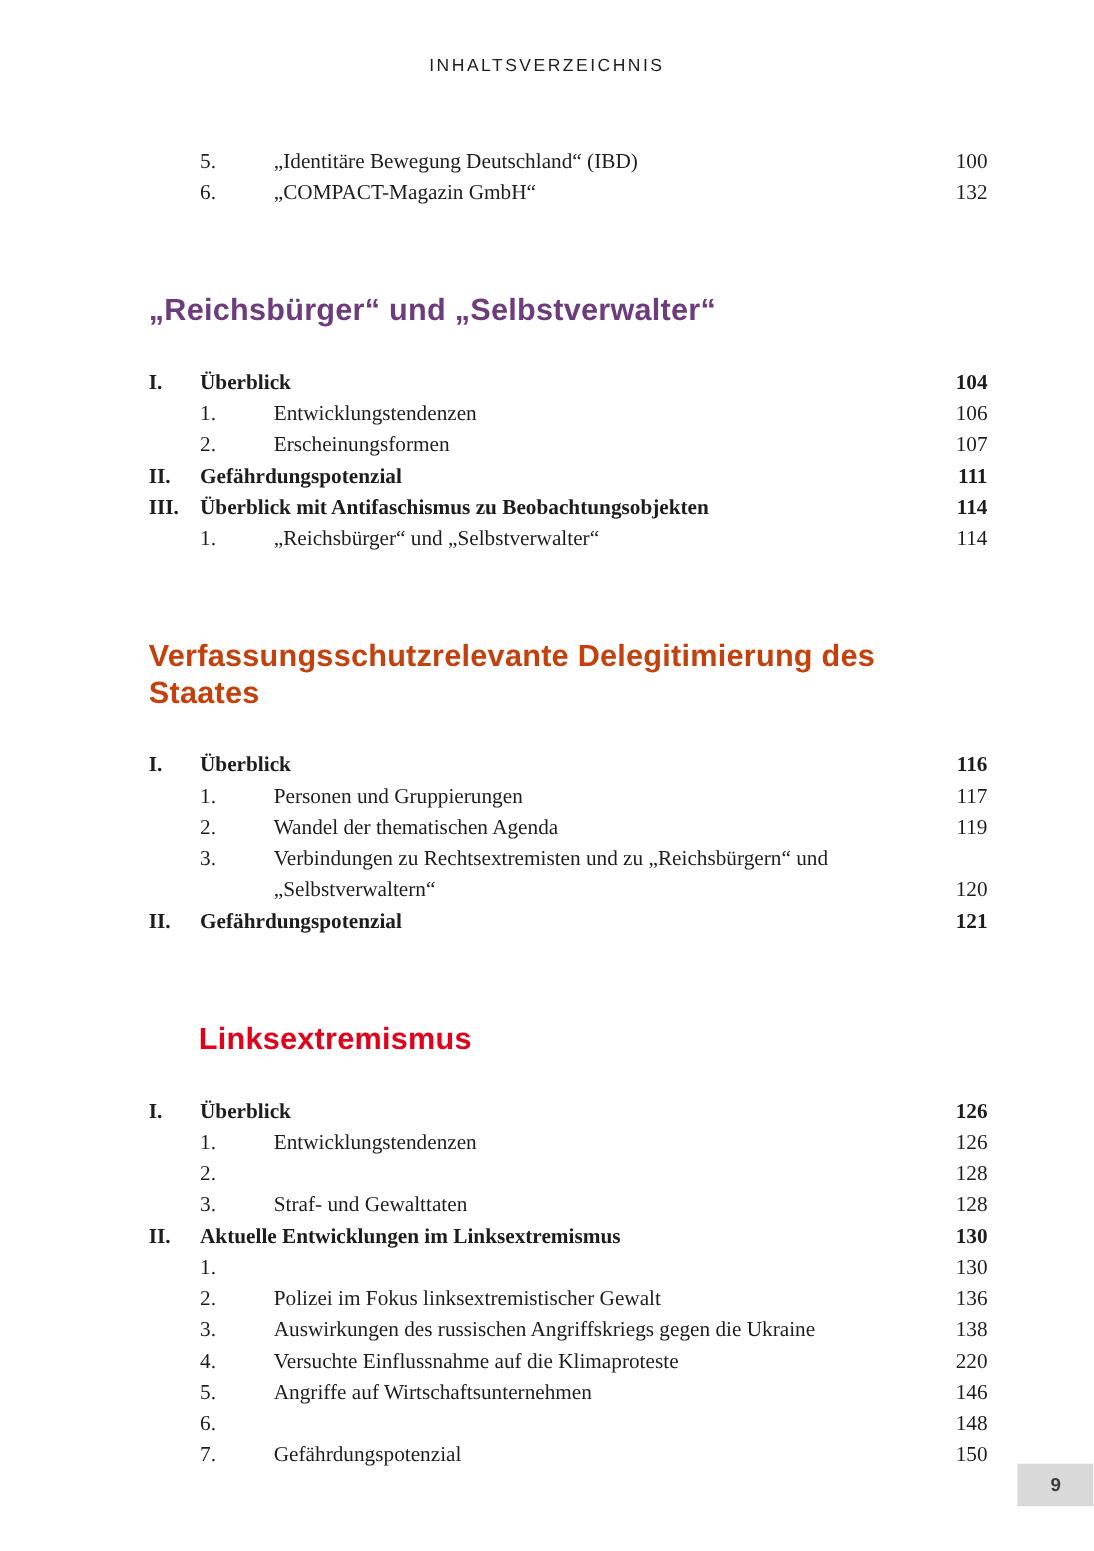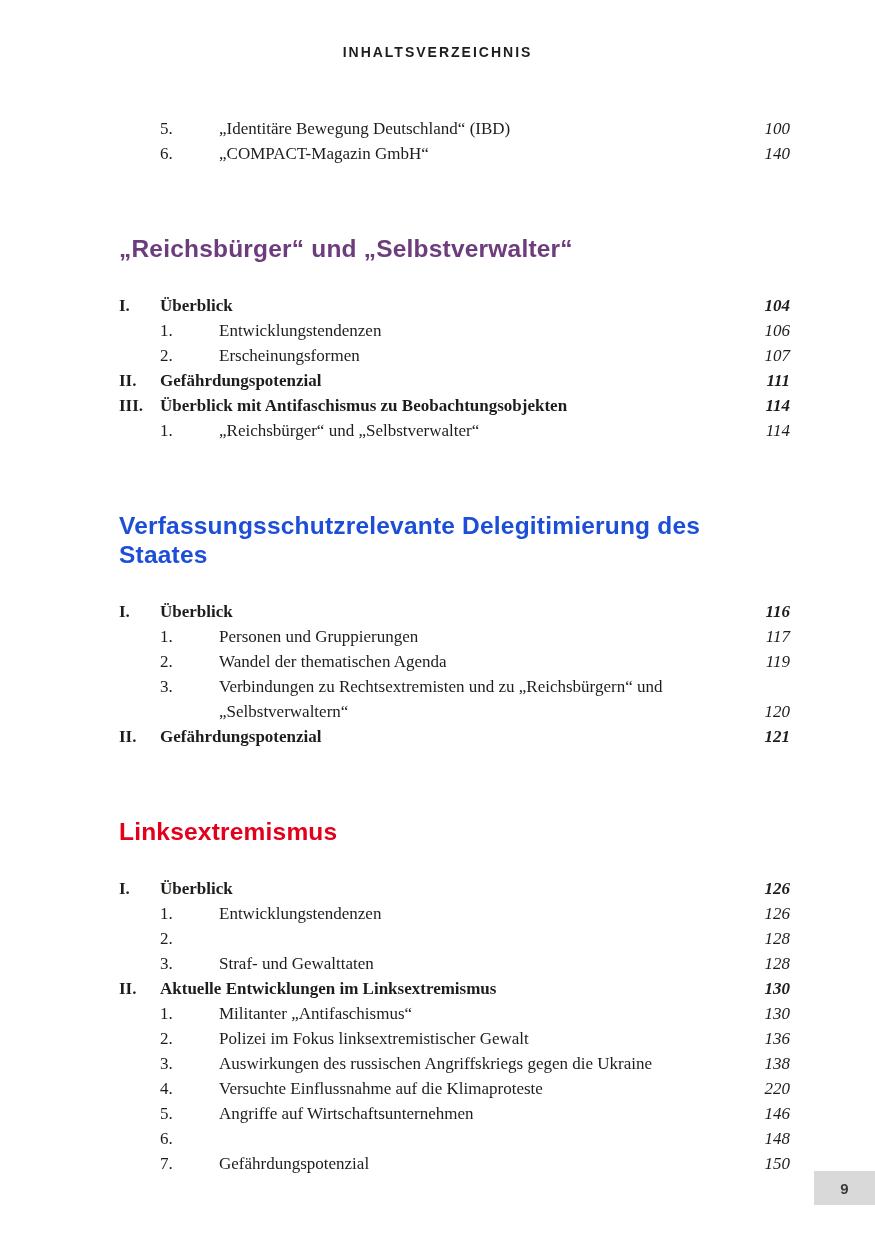--- a/index.html
+++ b/index.html
@@ -11,21 +11,21 @@
     font-family:"Liberation Serif", serif;
     color:#1d1d1b;
     overflow:hidden;
     margin:0 auto;
   }
   .doc-header {
     padding-top:44px;
     text-align:center;
     font-family:"Liberation Sans", sans-serif;
     font-size:14px;
-    font-weight:700;
+    font-weight:400;
     letter-spacing:2px;
     color:#1d1d1b;
   }
   .toc {
     padding:56px 85px 0 119px;
   }
   .toc-section + .toc-section { margin-top:68px; }
   .section-title {
     font-family:"Liberation Sans", sans-serif;
     font-size:24.5px;
@@ -36,21 +36,21 @@
   }
   .toc-row {
     display:flex;
     font-size:17px;
     line-height:25px;
   }
   .toc-row.main { font-weight:700; }
   .toc-row .num { flex:0 0 41px; }
   .toc-row.sub .num { flex:0 0 59px; margin-left:41px; }
   .toc-row .label { flex:1 1 auto; padding-right:24px; }
-  .toc-row .pagenum { align-self:flex-end; margin-left:auto; white-space:nowrap;font-style:italic; }
+  .toc-row .pagenum { align-self:flex-end; margin-left:auto; white-space:nowrap; }
   .page-badge {
     position:absolute;
     right:0;
     bottom:36px;
     width:61px;
     height:34px;
     background:#d9d9d9;
     display:flex;
     align-items:center;
     justify-content:center;
@@ -68,21 +68,21 @@
   <div class="toc">
       <section class="toc-section">
         <div class="toc-row sub">
           <span class="num">5.</span>
           <span class="label">„Identitäre Bewegung Deutschland“ (IBD)</span>
           <span class="pagenum">100</span>
         </div>
         <div class="toc-row sub">
           <span class="num">6.</span>
           <span class="label">„COMPACT-Magazin GmbH“</span>
-          <span class="pagenum">140</span>
+          <span class="pagenum">132</span>
         </div>
       </section>
       <section class="toc-section">
         <h2 class="section-title" style="color: rgb(108, 60, 125);">„Reichsbürger“ und „Selbstverwalter“</h2>
         <div class="toc-row main">
           <span class="num">I.</span>
           <span class="label">Überblick</span>
           <span class="pagenum">104</span>
         </div>
         <div class="toc-row sub">
@@ -105,21 +105,21 @@
           <span class="label">Überblick mit Antifaschismus zu Beobachtungsobjekten</span>
           <span class="pagenum">114</span>
         </div>
         <div class="toc-row sub">
           <span class="num">1.</span>
           <span class="label">„Reichsbürger“ und „Selbstverwalter“</span>
           <span class="pagenum">114</span>
         </div>
       </section>
       <section class="toc-section">
-        <h2 class="section-title" style="color: #1d4ed8;">Verfassungsschutzrelevante Delegitimierung des Staates</h2>
+        <h2 class="section-title" style="color: #c2410c;">Verfassungsschutzrelevante Delegitimierung des Staates</h2>
         <div class="toc-row main">
           <span class="num">I.</span>
           <span class="label">Überblick</span>
           <span class="pagenum">116</span>
         </div>
         <div class="toc-row sub">
           <span class="num">1.</span>
           <span class="label">Personen und Gruppierungen</span>
           <span class="pagenum">117</span>
         </div>
@@ -133,21 +133,21 @@
           <span class="label">Verbindungen zu Rechtsextremisten und zu „Reichsbürgern“ und „Selbstverwaltern“</span>
           <span class="pagenum">120</span>
         </div>
         <div class="toc-row main">
           <span class="num">II.</span>
           <span class="label">Gefährdungspotenzial</span>
           <span class="pagenum">121</span>
         </div>
       </section>
       <section class="toc-section">
-        <h2 class="section-title" style="color: rgb(226, 0, 26);">Linksextremismus</h2>
+        <h2 class="section-title" style="color: rgb(226, 0, 26); margin-left: 40px;">Linksextremismus</h2>
         <div class="toc-row main">
           <span class="num">I.</span>
           <span class="label">Überblick</span>
           <span class="pagenum">126</span>
         </div>
         <div class="toc-row sub">
           <span class="num">1.</span>
           <span class="label">Entwicklungstendenzen</span>
           <span class="pagenum">126</span>
         </div>
@@ -160,21 +160,20 @@
           <span class="label">Straf- und Gewalttaten</span>
           <span class="pagenum">128</span>
         </div>
         <div class="toc-row main">
           <span class="num">II.</span>
           <span class="label">Aktuelle Entwicklungen im Linksextremismus</span>
           <span class="pagenum">130</span>
         </div>
         <div class="toc-row sub">
           <span class="num">1.</span>
-          <span class="label">Militanter „Antifaschismus“</span>
           <span class="pagenum">130</span>
         </div>
         <div class="toc-row sub">
           <span class="num">2.</span>
           <span class="label">Polizei im Fokus linksextremistischer Gewalt</span>
           <span class="pagenum">136</span>
         </div>
         <div class="toc-row sub">
           <span class="num">3.</span>
           <span class="label">Auswirkungen des russischen Angriffskriegs gegen die Ukraine</span>

